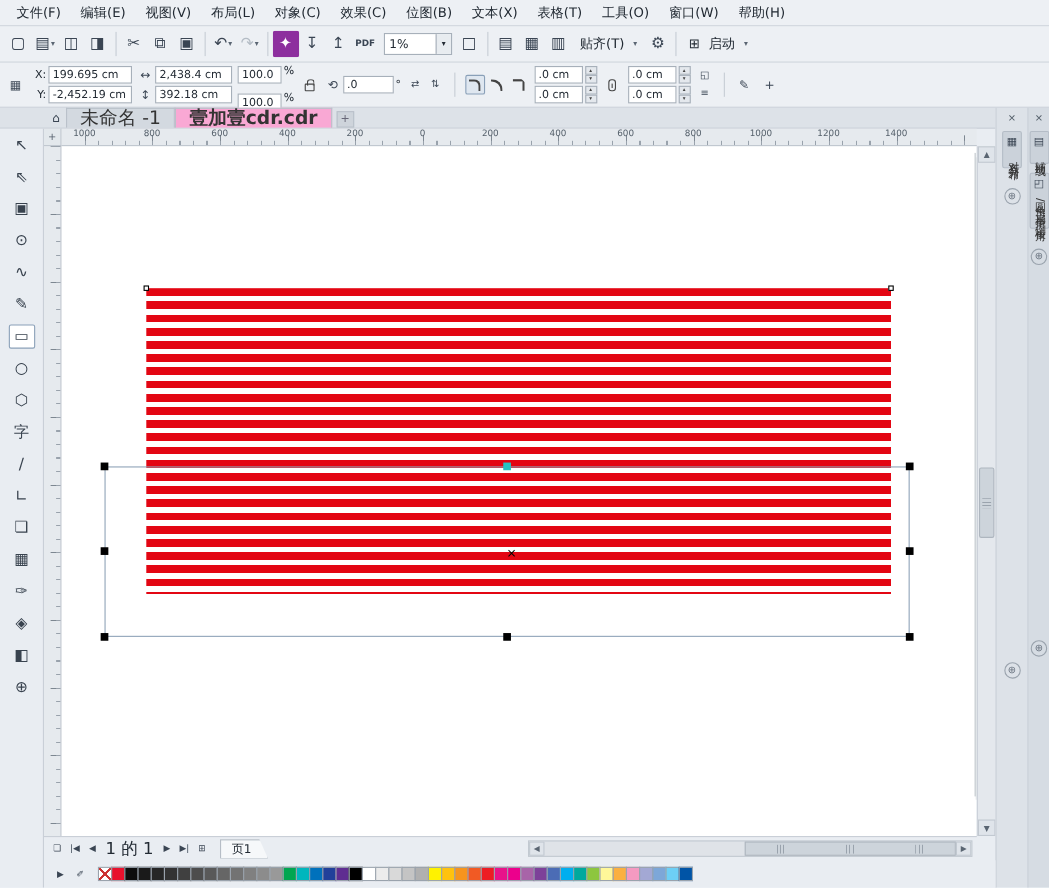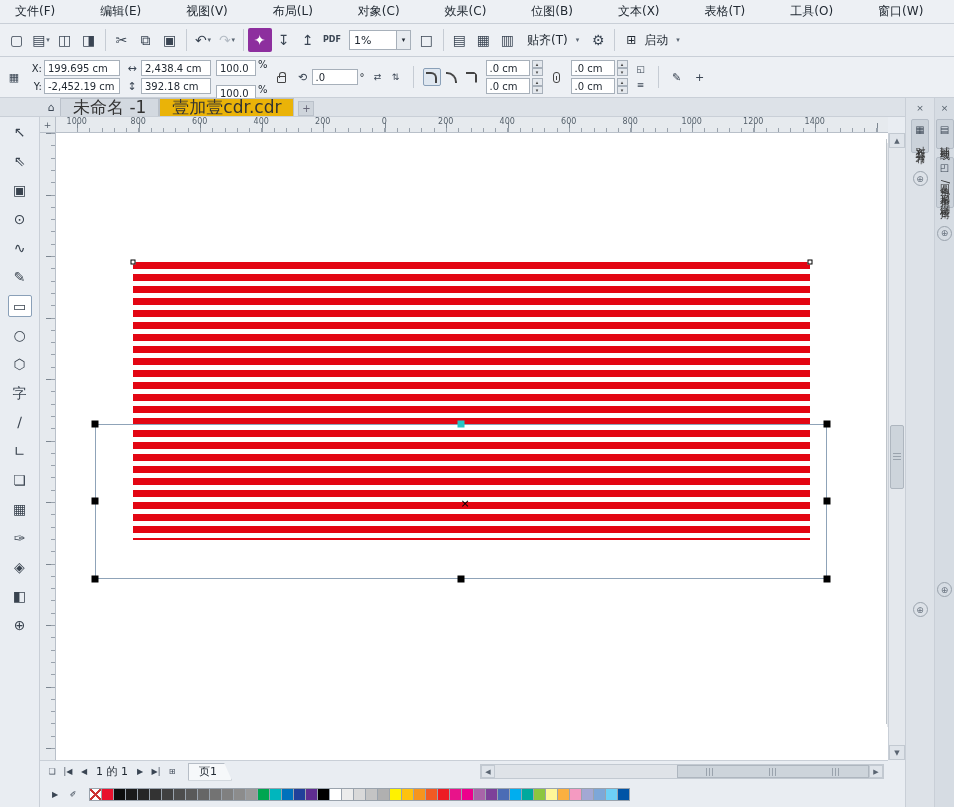--- a/index.html
+++ b/index.html
@@ -5,21 +5,21 @@
   * { margin:0; padding:0; box-sizing:border-box; }
   html,body { width:954px; height:807px; overflow:hidden; }
   body {
     font-family:"DejaVu Sans","Liberation Sans",sans-serif;
     font-size:12px; color:#222a33; background:#e9edf2; position:relative;
   }
   .abs { position:absolute; }
 
   
   #menubar { left:0; top:0; width:954px; height:24px; background:#edf0f4;
-    border-bottom:1px solid #c9cfd7; display:flex; align-items:flex-end; padding:0 6px;gap:27px; }
+    border-bottom:1px solid #c9cfd7; display:flex; align-items:flex-end; padding:0 6px; }
   .menu-item { padding:3px 9px; cursor:default; white-space:nowrap; }
 
   
   #toolbar { left:0; top:24px; width:954px; height:33px; background:#edf0f4;
     border-bottom:1px solid #c9cfd7; display:flex; align-items:center; padding:0 5px; }
   .tgroup { display:flex; align-items:center; }
   .tbtn { height:24px; min-width:24px; display:flex; align-items:center; justify-content:center;
     color:#3a4553; border:1px solid transparent; border-radius:2px; padding:0 2px; }
   .tbtn .g { font-size:14px; line-height:1; }
   .tbtn .dd { font-size:7px; margin-left:1px; color:#5a6572; }
@@ -63,21 +63,21 @@
   .chainlink { width:7px; height:11px; border:1px solid #444; border-radius:3px; position:relative; }
   .chainlink::after { content:''; position:absolute; left:2px; top:3px; width:1px; height:4px; background:#444; }
 
   
   #tabbar { left:0; top:98px; width:905px; height:19px; background:#dde2e8;
     border-bottom:1px solid #c9cfd7; display:flex; align-items:flex-end; padding-left:42px; }
   .home-btn { width:18px; height:17px; display:flex; align-items:center; justify-content:center;
     font-size:11px; color:#3a4553; }
   .doctab { height:18px; padding:0 12px; display:flex; align-items:center; font-size:17px;
     background:#d3d9e0; border:1px solid #bac1ca; border-bottom:none; color:#333; white-space:nowrap; }
-  .doctab.active { background:#eab308; font-weight:normal; }
+  .doctab.active { background:#f9a8d4; font-weight:bold; }
   .newtab-btn { width:16px; height:15px; margin-left:4px; display:flex; align-items:center;
     justify-content:center; background:#ced4db; border:1px solid #bac1ca; color:#667; font-size:10px; }
 
   
   #ruler-corner { left:40px; top:117px; width:16px; height:16px; background:#e3e8ec;
     border-right:1px solid #b9c0c9; border-bottom:1px solid #b9c0c9; font-size:9px;
     display:flex; align-items:center; justify-content:center; color:#56616d; }
   #hruler { left:56px; top:117px; width:832px; height:16px; background:#e6eaee;
     border-bottom:1px solid #b9c0c9; position:absolute; overflow:hidden;
     background-image:
@@ -145,21 +145,21 @@
   .dlabel { writing-mode:vertical-rl; font-size:10px; color:#333; letter-spacing:2px; white-space:nowrap; }
   .dcircle { width:15px; height:15px; border:1px solid #9aa3ad; border-radius:50%;
     display:flex; align-items:center; justify-content:center; font-size:9px; color:#6a7480; margin:10px 0; }
   .dspacer { flex:1; }
 
   
   #bottombar { left:40px; top:760px; width:848px; height:22px; background:#e9edf2;
     border-top:1px solid #c9cfd7; display:flex; align-items:center; padding-left:4px; }
   .nav-btn { min-width:16px; height:16px; display:flex; align-items:center; justify-content:center;
     font-size:8px; color:#3a4553; padding:0 2px; }
-  #page-info { font-size:11px; margin:0 4px; white-space:nowrap; }
+  #page-info { font-size:15px; margin:0 4px; white-space:nowrap; }
   #page-tab { height:18px; margin-left:8px; padding:0 14px 0 10px; background:#f6f8fa;
     border:1px solid #b6bdc6; display:flex; align-items:center; font-size:11px;
     clip-path:polygon(0 0,calc(100% - 8px) 0,100% 100%,0 100%); }
   #hscroll { position:absolute; left:440px; top:3px; width:404px; height:15px; background:#dfe3e8;
     border:1px solid #c2c9d1; }
   #hscroll .scroll-arrow { position:absolute; width:14px; height:13px; top:0; }
   #hscroll .scroll-arrow.left { left:0; }
   #hscroll .scroll-arrow.right { right:0; }
   #hthumb { position:absolute; left:196px; top:0; width:192px; height:13px; background:#cdd4db;
     border:1px solid #aeb6bf; display:flex; align-items:center; justify-content:space-around; }

